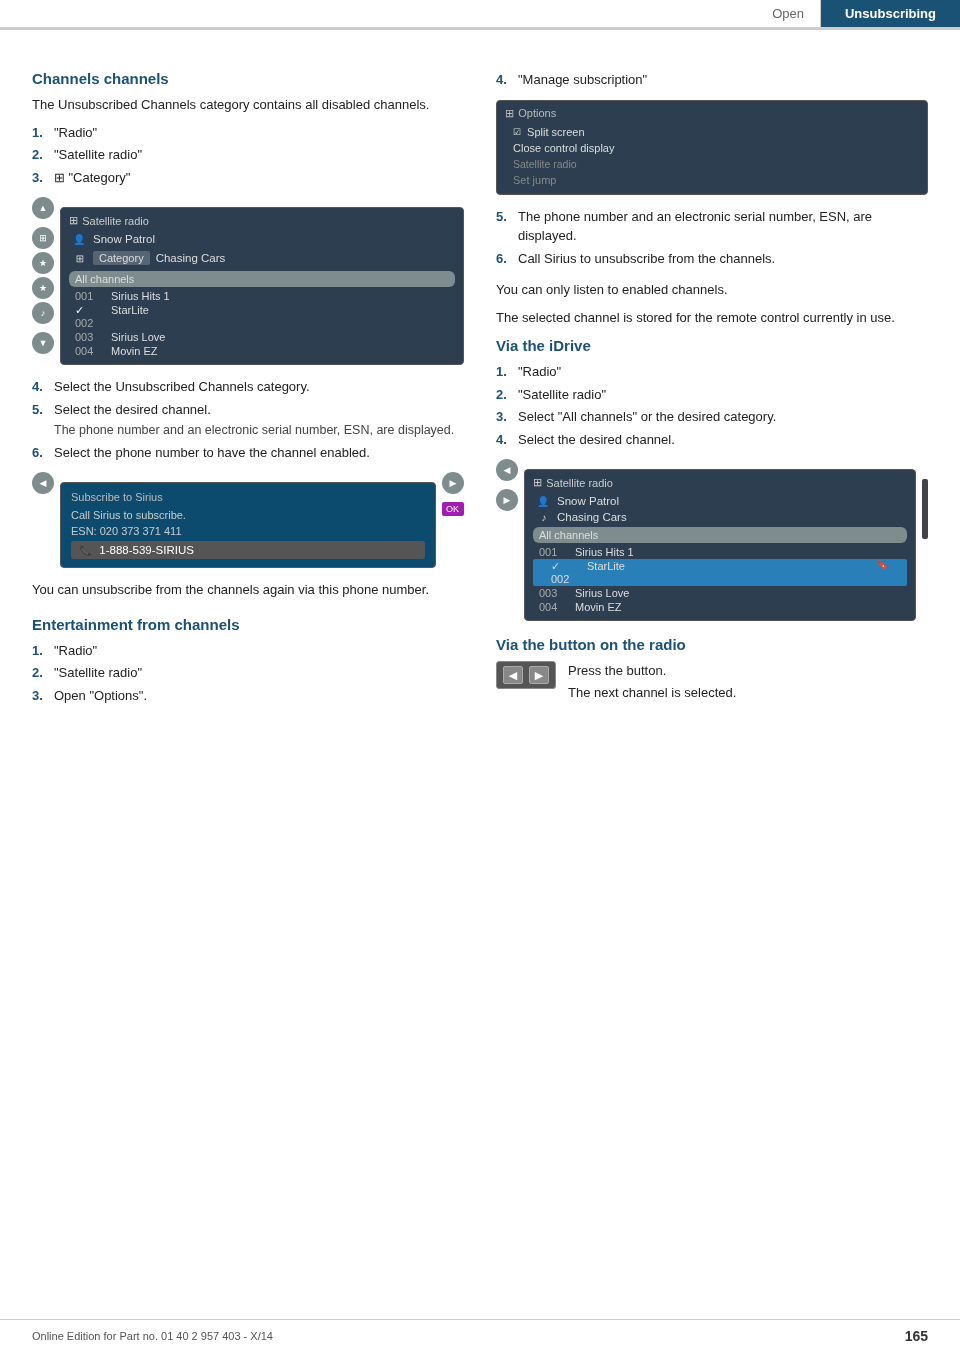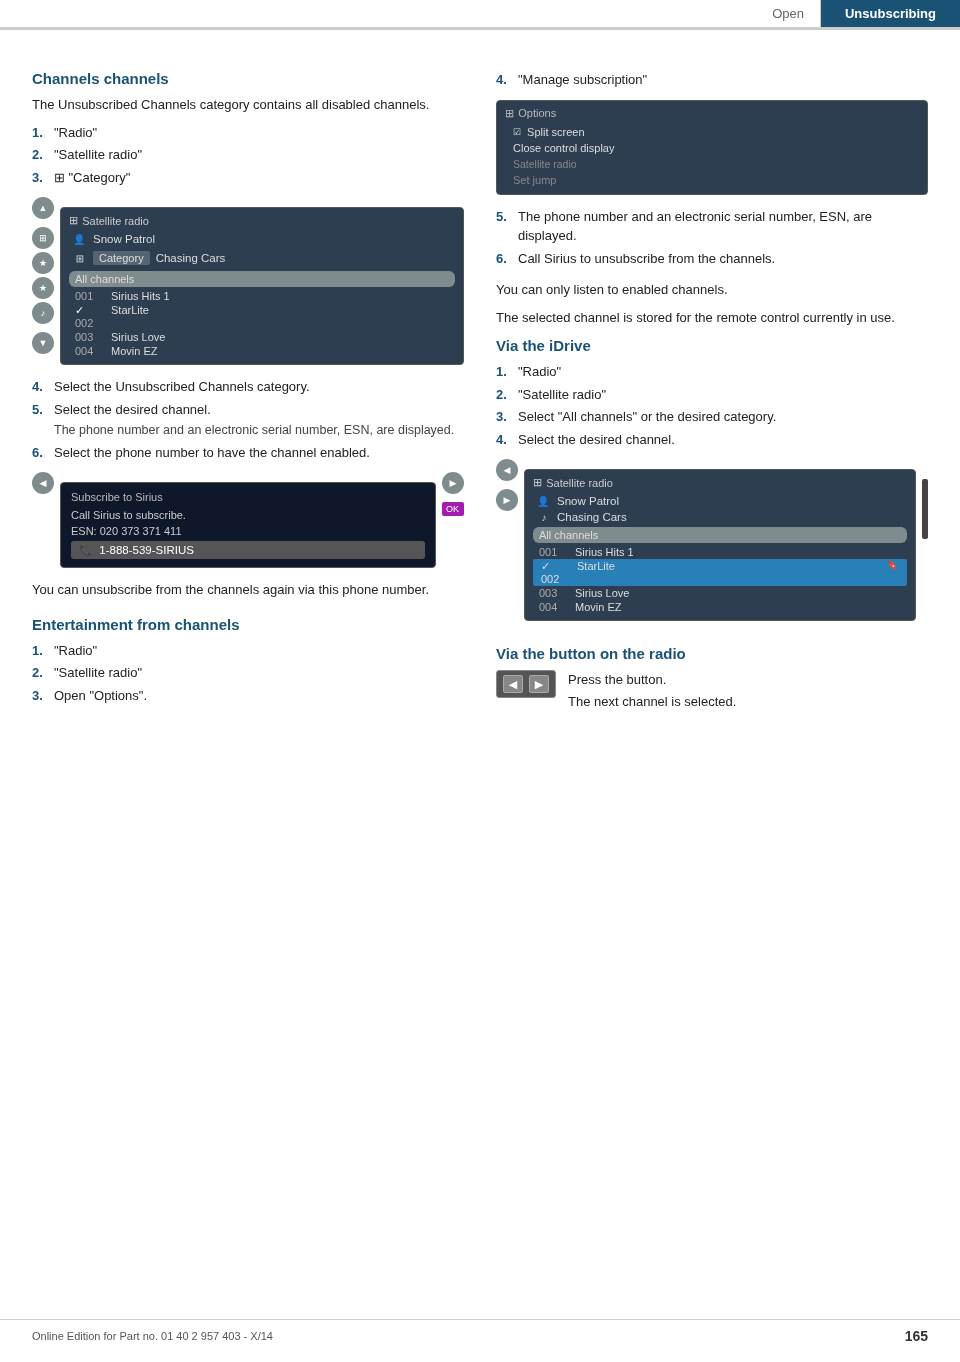--- a/index.html
+++ b/index.html
@@ -150,21 +150,21 @@
       color: #aaa;
     }
     .screen-mock .sm-channel-row .ch-name {
       color: #ddd;
     }
     .screen-mock .sm-channel-row.ch-checked .ch-num::before {
       content: '✓ ';
       color: #fff;
     }
     .screen-mock-subscribe {
-      background: #0f172a;
+      background: #0c4a6e;
       border: 1px solid #555;
       border-radius: 4px;
       margin: 10px 0 12px 0;
       padding: 8px 10px;
       color: #ddd;
       font-size: 11.5px;
     }
     .screen-mock-subscribe .sub-title {
       color: #bbb;
       font-size: 11px;
@@ -245,21 +245,21 @@
       font-size: 9px;
     }
     .screen-options .opt-section {
       color: #888;
       font-size: 10.5px;
       padding: 2px 8px;
     }
 
     
     .via-button-section {
-      margin-top: 12px;
+      margin-top: 3px;
     }
     .radio-button-row {
       display: flex;
       gap: 12px;
       align-items: flex-start;
       margin-bottom: 6px;
     }
     .radio-btn-img {
       background: #555;
       border: 1px solid #888;
@@ -526,21 +526,21 @@
           </div>
           <div class="sm-row">
             <span class="sm-icon">♪</span>
             <span class="sm-label">Chasing Cars</span>
           </div>
           <div class="sm-all-channels">All channels</div>
           <div class="sm-channel-row">
             <span class="ch-num">001</span>
             <span class="ch-name">Sirius Hits 1</span>
           </div>
-          <div class="sm-channel-row" style="background:#2980b9;border-radius:2px;padding:1px 8px;">
+          <div class="sm-channel-row" style="background:#2980b9;border-radius:2px;padding:1px 18px;">
             <span class="ch-num" style="color:#ddd;">✓ 002</span>
             <span class="ch-name">StarLite</span>
             <span style="margin-left:auto;font-size:9px;color:#aaa;">🔖</span>
           </div>
           <div class="sm-channel-row">
             <span class="ch-num">003</span>
             <span class="ch-name">Sirius Love</span>
           </div>
           <div class="sm-channel-row">
             <span class="ch-num">004</span>

